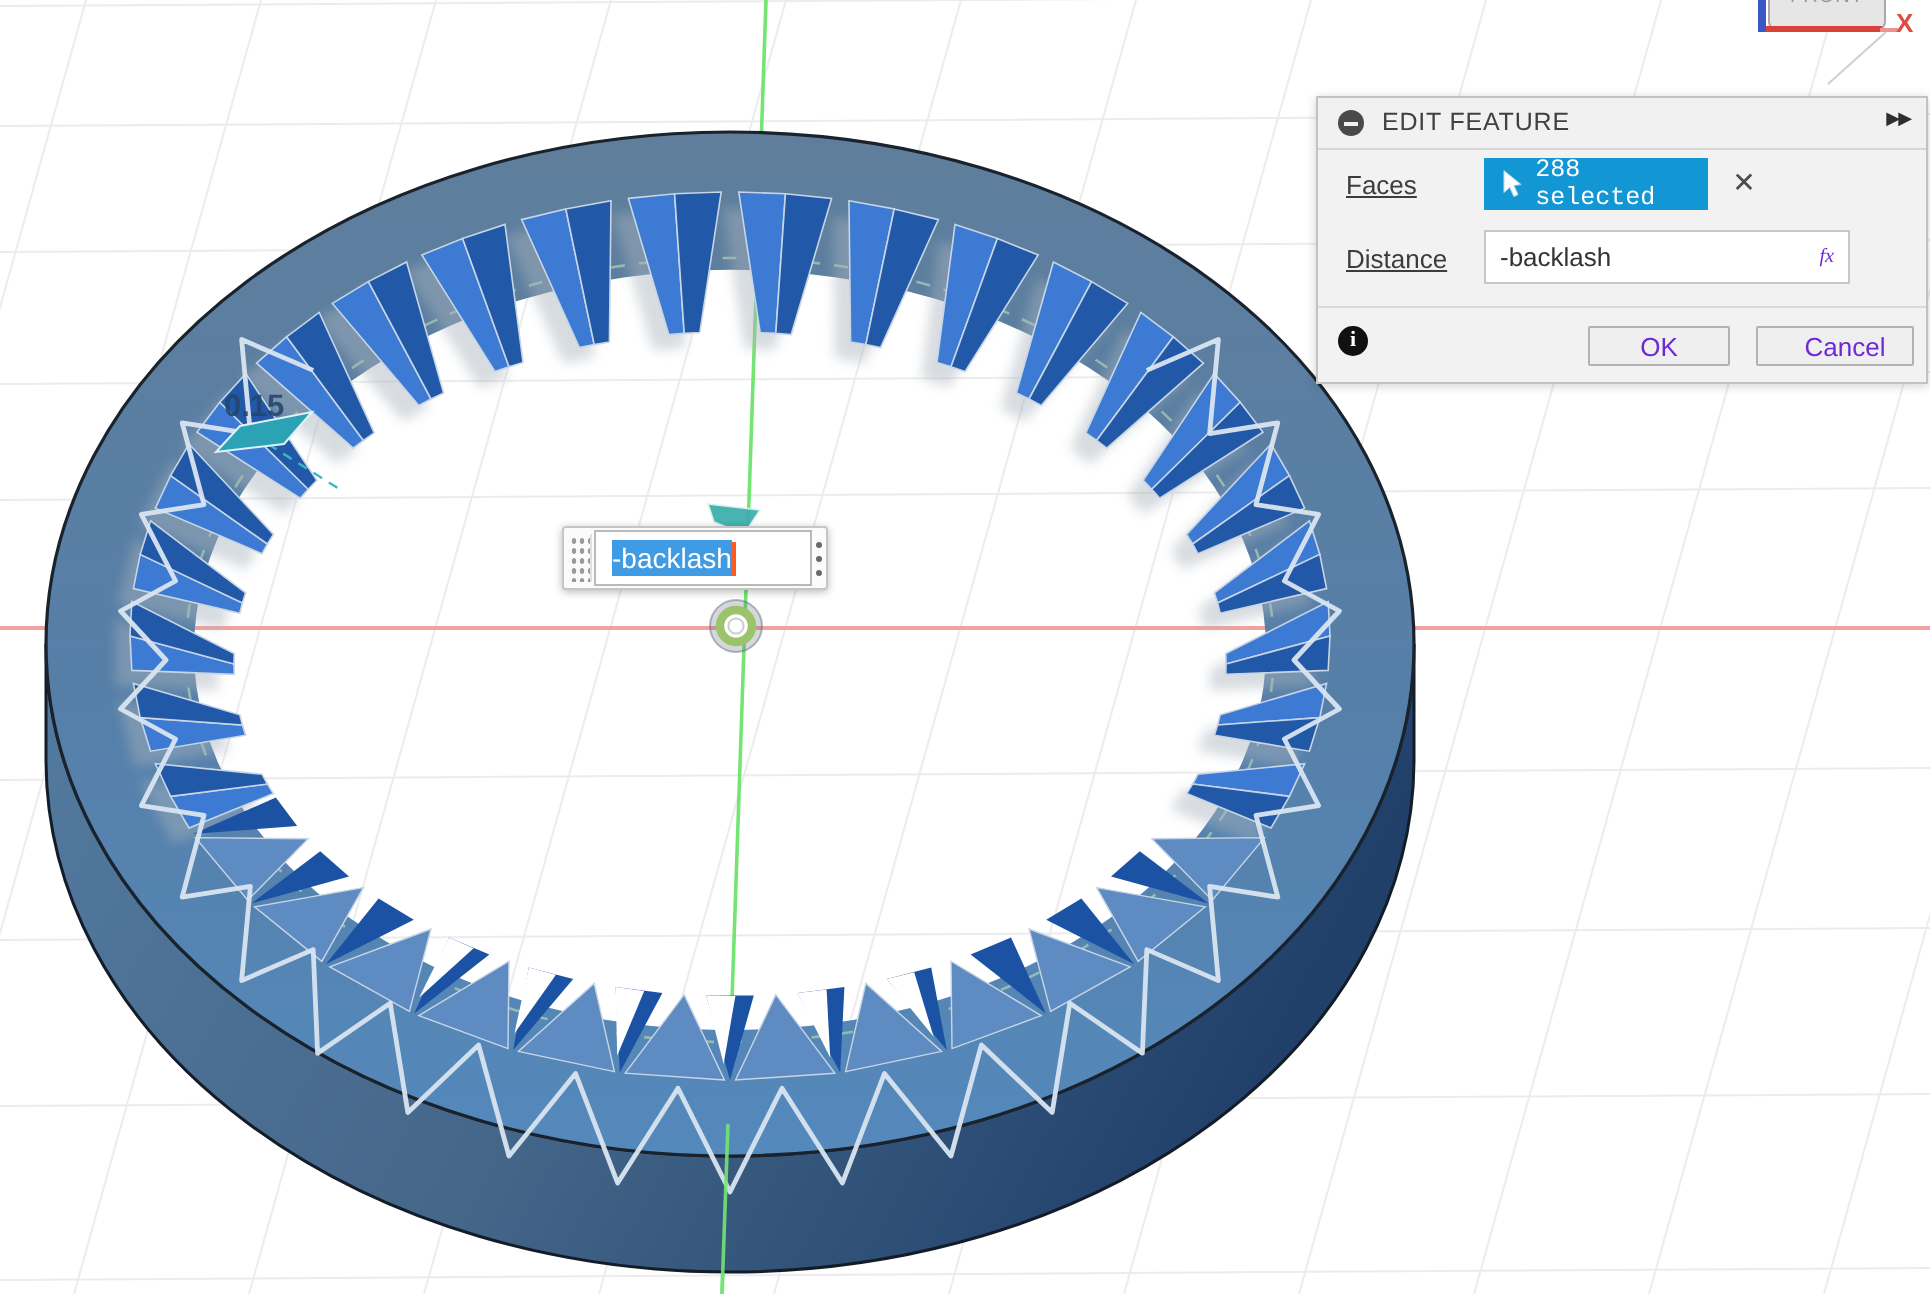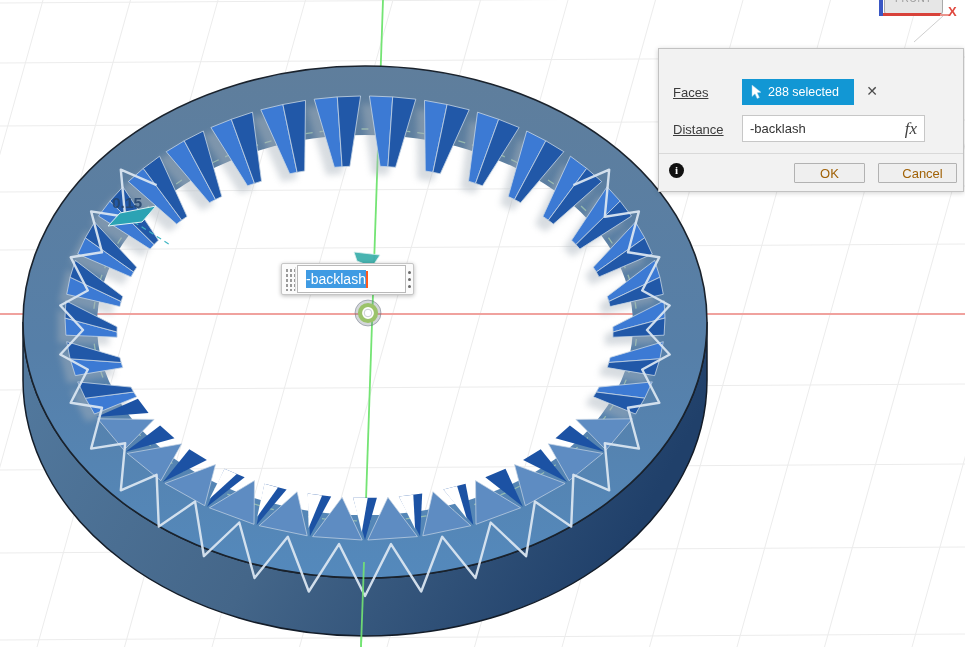--- a/index.html
+++ b/index.html
@@ -27,32 +27,32 @@
     font-size:13px;color:#3c3c3c;}
   .p-head{position:absolute;left:0;top:0;right:0;height:25px;background:#f1f1f1;border-bottom:1px solid #d6d6d6;}
   .collapse{position:absolute;left:10px;top:6px;width:13px;height:13px;border-radius:50%;background:#4a4a4a;}
   .collapse::after{content:"";position:absolute;left:3px;top:5.5px;width:7px;height:2px;background:#f1f1f1;}
   .p-title{position:absolute;left:32px;top:5px;font-size:12.5px;letter-spacing:.4px;color:#414141;}
   .expand{position:absolute;right:8px;top:5px;font-size:9px;color:#2e2e2e;letter-spacing:-1px;cursor:pointer;}
   .lbl{position:absolute;left:14px;text-decoration:underline;}
   .faces-lbl{top:36px;}
   .dist-lbl{top:73px;}
   .badge{position:absolute;left:83px;top:30px;width:112px;height:26px;background:#1297d4;color:#fff;
-    display:flex;align-items:center;font-size:12.5px;}
+    display:flex;align-items:center;font-size:12.5px;font-family:Liberation Mono, monospace;}
   .badge svg{margin:0 6px 0 9px;}
   .xclose{position:absolute;left:204px;top:33px;width:18px;height:18px;font-size:14px;color:#4c4c4c;
     text-align:center;line-height:18px;cursor:pointer;}
   .input{position:absolute;left:83px;top:66px;width:183px;height:27px;background:#fff;border:1px solid #c7c7c7;
     box-sizing:border-box;display:flex;align-items:center;padding-left:7px;color:#333;}
-  .input .fx{position:absolute;right:7px;font-style:italic;color:#404040;font-family:"Liberation Serif",serif;font-size:17px;margin-left:20px;}
+  .input .fx{position:absolute;right:7px;font-style:italic;color:#6d28d9;font-family:"Liberation Serif",serif;font-size:10px;margin-left:20px;}
   .p-foot{position:absolute;left:0;right:0;top:104px;height:40px;border-top:1px solid #d9d9d9;}
   .info{position:absolute;left:10px;top:9px;width:15px;height:15px;border-radius:50%;background:#111;color:#fff;
     font-family:"Liberation Serif",serif;font-weight:bold;font-size:11px;text-align:center;line-height:15px;}
   .btn{position:absolute;top:9px;height:20px;background:#efefef;border:1px solid #b2b2b2;border-radius:1px;
-    color:#a16207;font-size:13px;font-family:"Liberation Sans",sans-serif;padding:0;}
+    color:#6d28d9;font-size:13px;font-family:"Liberation Sans",sans-serif;padding:0;}
   .btn.ok{left:135px;width:71px;}
   .btn.cancel{left:219px;width:79px;padding-left:10px;}
 
   
   .vc-face{position:absolute;left:884px;top:0;width:57px;height:14px;background:#e6e6e6;border:1px solid #a9a9a9;
     border-top:none;border-radius:0 0 4px 4px;overflow:hidden;z-index:8;}
   .vc-face span{display:block;margin-top:-7px;text-align:center;font-size:10px;color:#9a9a9a;letter-spacing:.5px;}
   .vc-blue{position:absolute;left:879px;top:0;width:4px;height:16px;background:#3a57c4;z-index:8;}
   .vc-red{position:absolute;left:883px;top:13px;width:58px;height:3px;background:#d8423a;z-index:8;}
   .vc-red2{position:absolute;left:940px;top:14px;width:9px;height:2px;background:#eb948c;z-index:8;}
@@ -242,20 +242,25 @@
 
   <div class="vc-face">
       <span>FRONT</span>
     </div>
   <div class="vc-blue"></div>
   <div class="vc-red"></div>
   <div class="vc-red2"></div>
   <span class="vc-x">X</span>
 
   <div class="panel">
+    <div class="p-head">
+      <span class="collapse"></span>
+      <span class="p-title">EDIT FEATURE</span>
+      <span class="expand">▶▶</span>
+    </div>
     <span class="lbl faces-lbl">Faces</span>
     <div class="badge">
       <svg width="11" height="15" viewBox="0 0 11 15">
         <path d="M1,0 L1,11.5 L4,8.8 L6.2,13.6 L8.4,12.5 L6.2,7.8 L10,7.3 Z" fill="#ffffff" stroke="#9fd2ea" stroke-width="0.5"></path>
       </svg>
       <span>288 selected</span>
     </div>
     <span class="xclose">✕</span>
     <span class="lbl dist-lbl">Distance</span>
     <div class="input">

